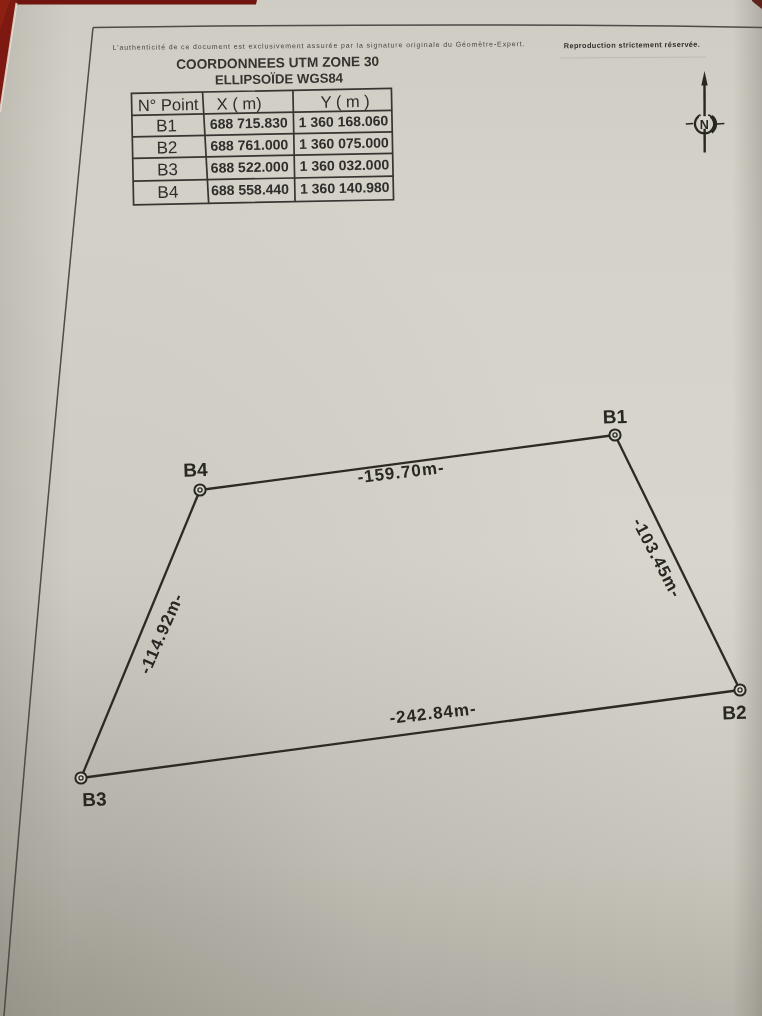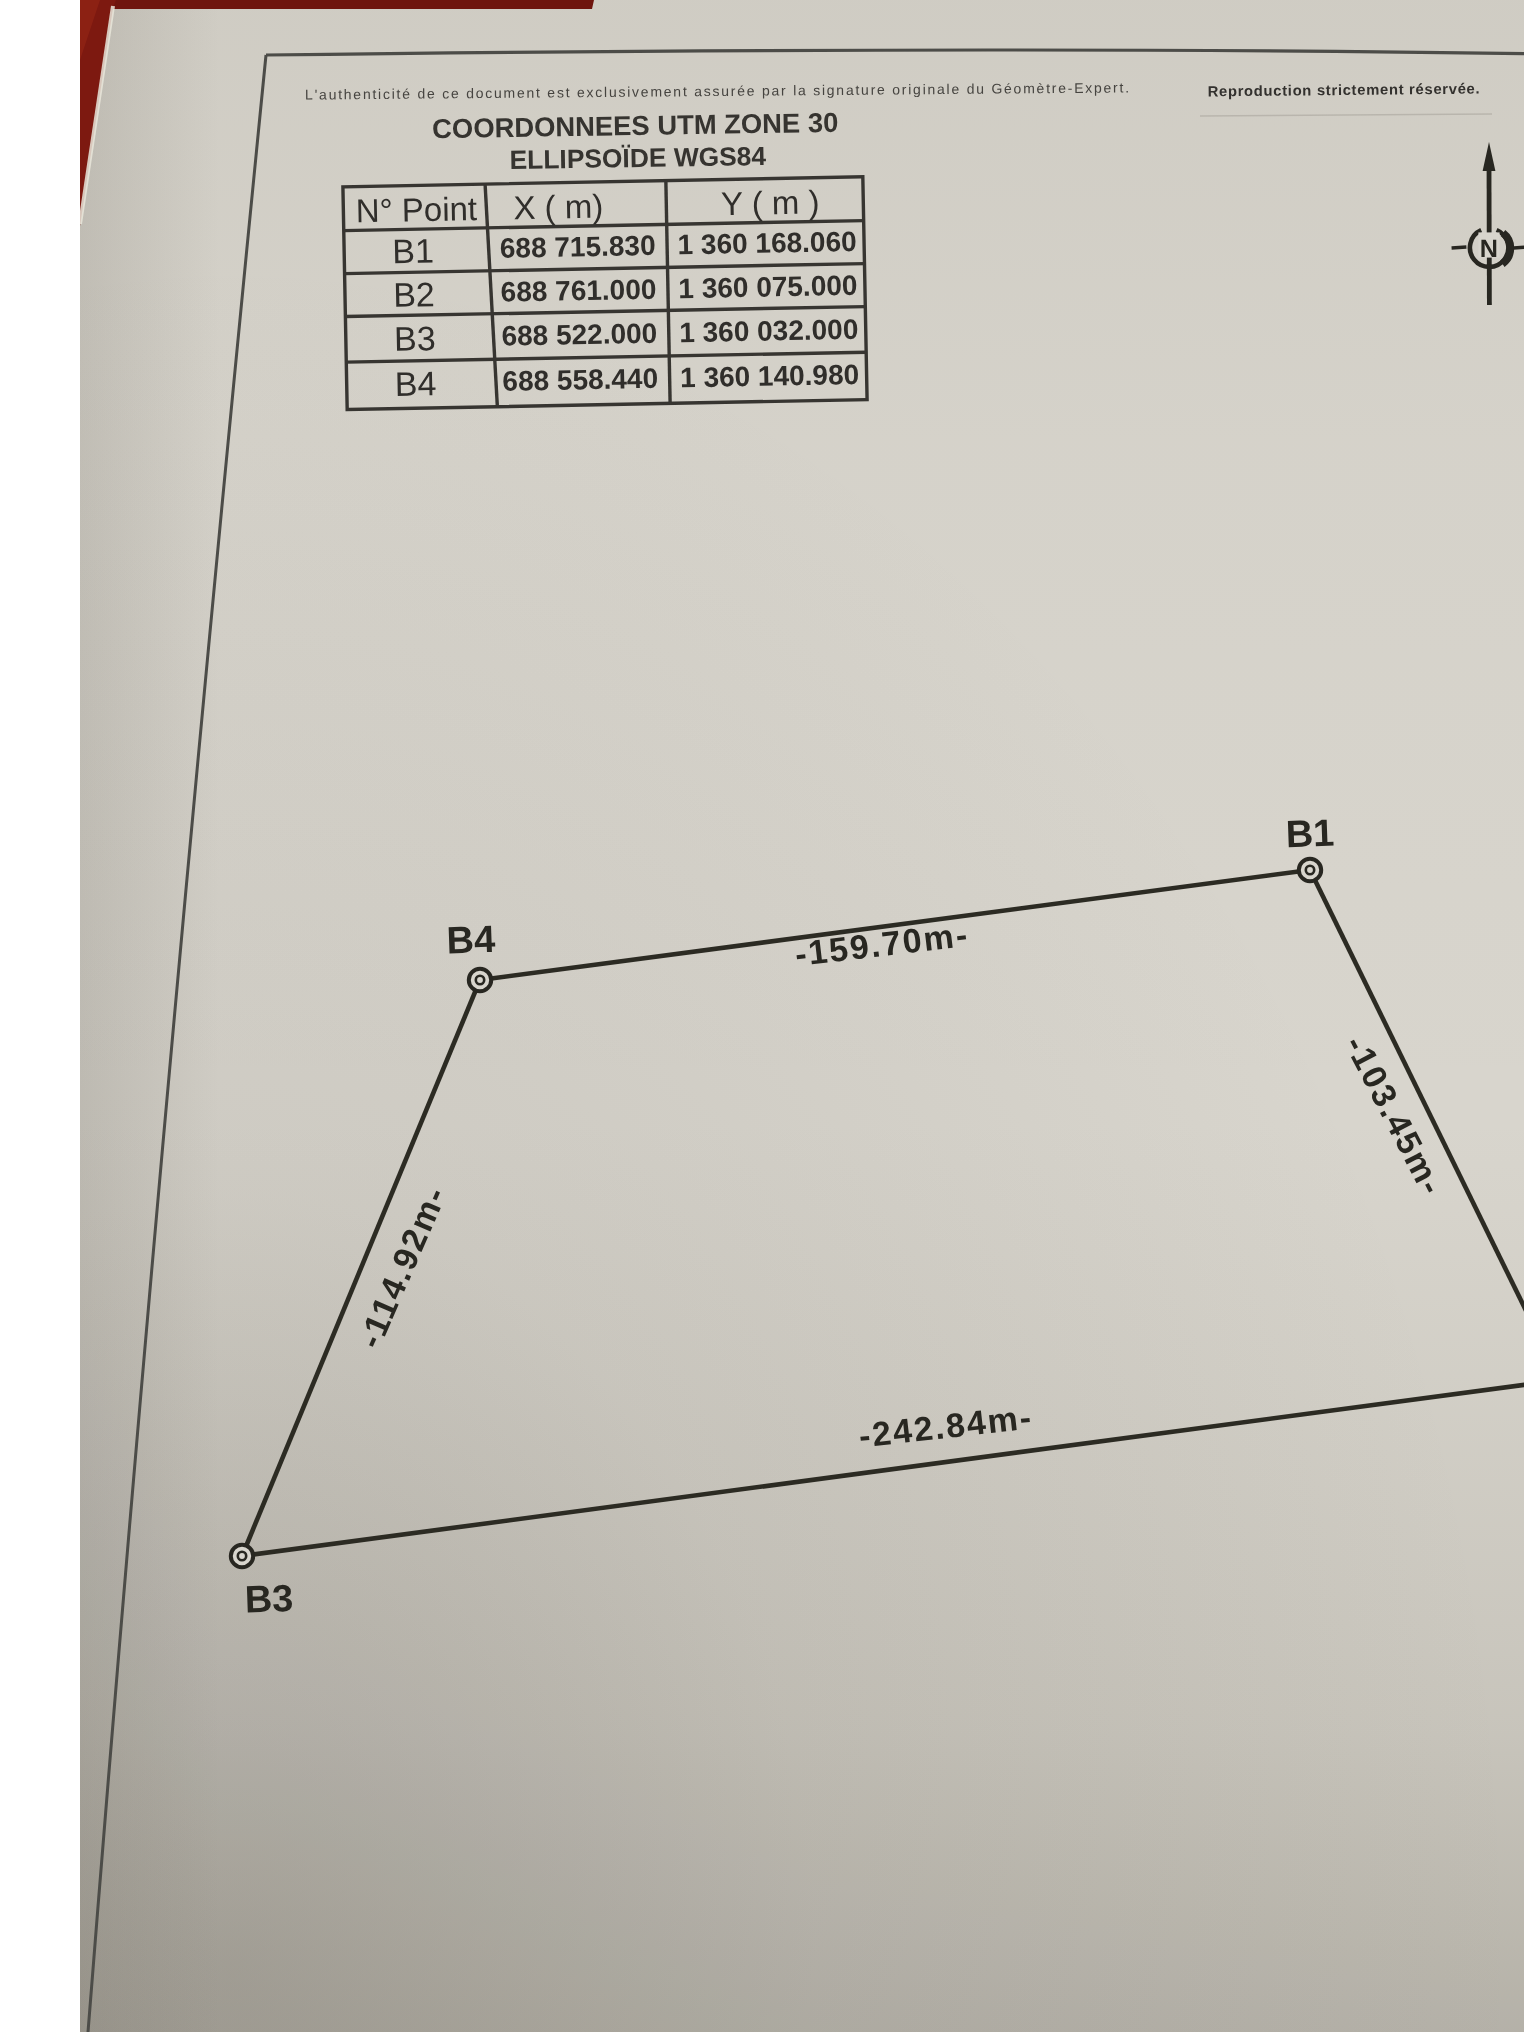--- a/index.html
+++ b/index.html
@@ -1,21 +1,21 @@
 <!DOCTYPE html>
 <html><head>
 <meta charset="utf-8">
 <style>
   html,body{margin:0;padding:0;}
   body{width:762px;height:1016px;overflow:hidden;font-family:"Liberation Sans",sans-serif;}
   svg{display:block;opacity:0.999;}
 </style>
 </head>
 <body>
-<div style="opacity:0.99;filter:saturate(100%);margin-left:40px;">
+<div style="opacity:0.99;filter:saturate(100%);">
 <svg width="762" height="1016" viewBox="0 0 762 1016" xmlns="http://www.w3.org/2000/svg">
 <defs>
   <linearGradient id="vshade" x1="0" y1="0" x2="0" y2="1">
     <stop offset="0" stop-color="#787364" stop-opacity="0.09"></stop>
     <stop offset="0.22" stop-color="#787364" stop-opacity="0.03"></stop>
     <stop offset="0.55" stop-color="#787364" stop-opacity="0"></stop>
     <stop offset="0.85" stop-color="#5a5546" stop-opacity="0.13"></stop>
     <stop offset="1" stop-color="#504b3c" stop-opacity="0.26"></stop>
   </linearGradient>
   <radialGradient id="blcorner" cx="0.10" cy="0.97" r="0.85">

